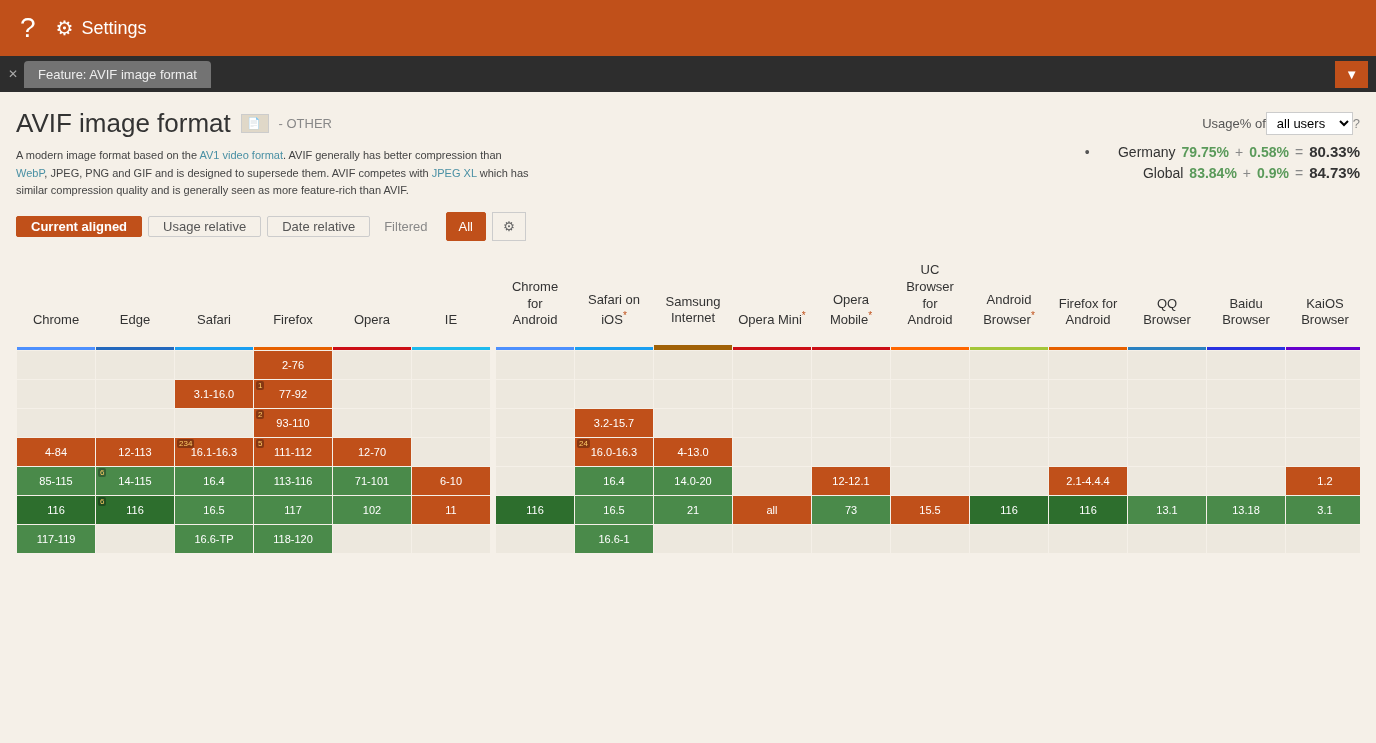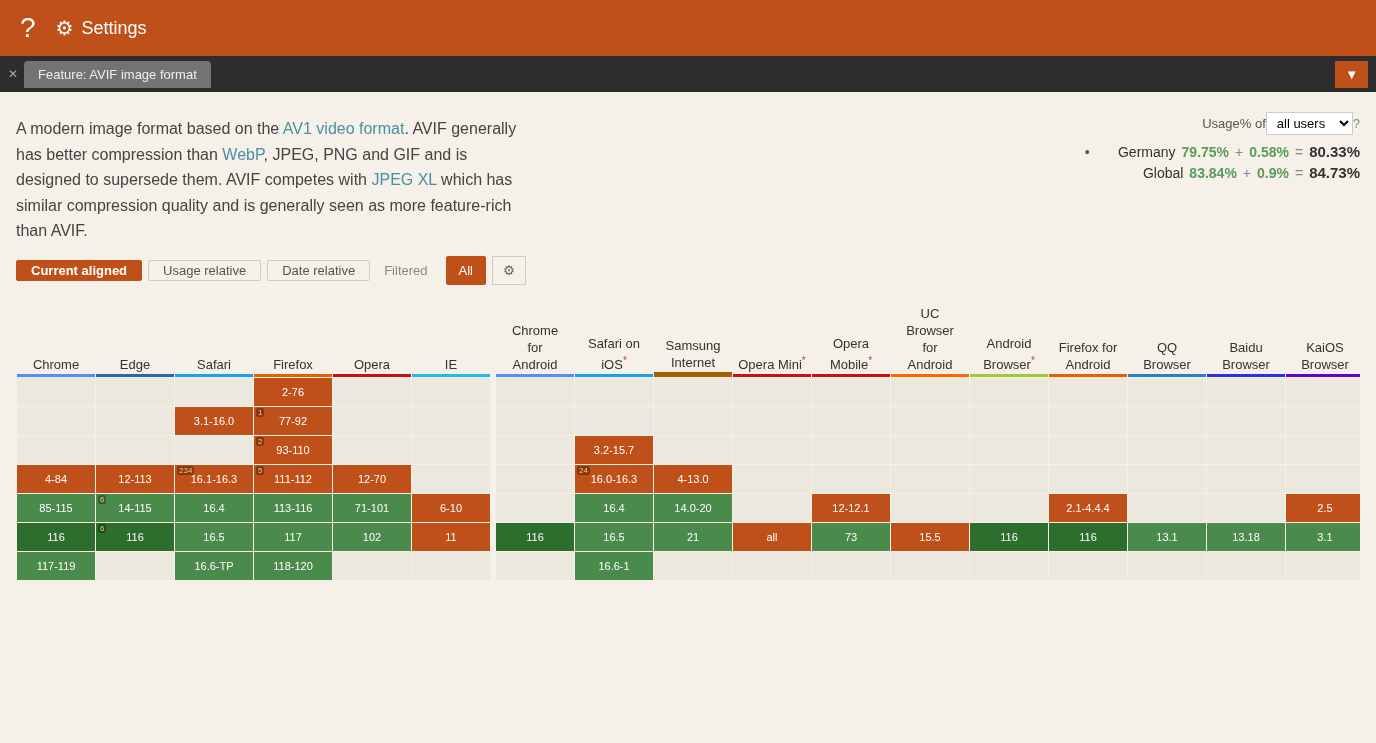--- a/index.html
+++ b/index.html
@@ -56,21 +56,21 @@
 
     
     .main { padding: 16px 16px 0 16px; }
 
     
     .feature-header { display: flex; align-items: flex-start; justify-content: space-between; margin-bottom: 12px; }
     .feature-title-area { flex: 1; }
     .feature-title { font-size: 26px; font-weight: 300; color: #333; display: flex; align-items: center; gap: 10px; }
     .feature-badge { font-size: 11px; color: #888; background: #e0d8c8; padding: 2px 6px; border: 1px solid #ccc; }
     .feature-other { font-size: 13px; color: #888; }
-    .feature-desc { max-width: 520px; font-size: 16px; line-height: 1.6; color: #444; margin-top: 8px; }
+    .feature-desc { max-width: 520px; font-size: 11px; line-height: 1.6; color: #444; margin-top: 8px; }
     .feature-desc a { color: #4a90a4; text-decoration: none; }
 
     
     .usage-panel { min-width: 340px; text-align: right; padding-top: 4px; }
     .usage-header { display: flex; align-items: center; justify-content: flex-end; gap: 0; font-size: 13px; color: #555; margin-bottom: 8px; }
     .usage-select {
       border: 1px solid #ccc;
       background: #fff;
       padding: 2px 6px;
       font-size: 13px;
@@ -89,21 +89,21 @@
     .controls { display: flex; align-items: center; gap: 6px; margin-bottom: 16px; margin-top: 8px; }
     .btn { padding: 2px 14px; border: 1px solid #ccc; background: #f5f0e8; color: #555; cursor: pointer; font-size: 13px; border-radius: 2px; }
     .btn.active { background: #c0501a; color: #fff; border-color: #c0501a; font-weight: bold; }
     .btn-all { background: #c0501a; color: #fff; border-color: #c0501a; padding: 6px 12px; }
     .gear-btn { background: transparent; border: 1px solid #ccc; padding: 6px 10px; cursor: pointer; color: #666; }
 
     
     .browser-table-wrapper { overflow-x: auto; }
     .browser-table { border-collapse: separate; border-spacing: 1px; min-width: 1300px; }
 
-    .browser-header-row td { text-align: center; vertical-align: bottom; padding: 4px 2px 0; font-size: 12px; color: #555; font-weight: normal; line-height: 1.3; }
+    .browser-header-row td { text-align: center; vertical-align: bottom; padding: 4px 2px 18px; font-size: 12px; color: #555; font-weight: normal; line-height: 1.3; }
     .browser-name { font-size: 13px; color: #333; font-weight: normal; }
     .red-star { color: #c0501a; font-size: 10px; vertical-align: super; }
 
     
     .chrome-line { border-bottom: 3px solid #4d90fe; }
     .edge-line { border-bottom: 3px solid #2368bd; }
     .safari-line { border-bottom: 3px solid #1a9ff1; }
     .firefox-line { border-bottom: 3px solid #e66000; }
     .opera-line { border-bottom: 3px solid #cc0f16; }
     .ie-line { border-bottom: 3px solid #1ebbee; }
@@ -165,20 +165,25 @@
   <span class="tab-close">✕</span>
   <div class="tab-item">Feature: AVIF image format</div>
   <div style="margin-left:auto; background:#c0501a; padding:6px 10px; color:#fff;">▼</div>
 </div>
 
 <div class="main">
 
   <div class="feature-header">
 
     <div class="feature-title-area">
+      <div class="feature-title">
+        <span>AVIF image format</span>
+        <span class="feature-badge">📄</span>
+        <span class="feature-other">- OTHER</span>
+      </div>
       <div class="feature-desc">
         A modern image format based on the <a href="#">AV1 video format</a>. AVIF generally has better compression than <a href="#">WebP</a>, JPEG, PNG and GIF and is designed to supersede them. AVIF competes with <a href="#">JPEG XL</a> which has similar compression quality and is generally seen as more feature-rich than AVIF.
       </div>
     </div>
 
     <div class="usage-panel">
       <div class="usage-header">
         <span>Usage</span>
         <span>% of</span>
         <select class="usage-select">
@@ -332,21 +337,21 @@
             <td class="version-cell vc-empty"></td>
             <td class="version-cell vc-green">16.4</td>
             <td class="version-cell vc-green">14.0-20</td>
             <td class="version-cell vc-empty"></td>
             <td class="version-cell vc-red">12-12.1</td>
             <td class="version-cell vc-empty"></td>
             <td class="version-cell vc-empty"></td>
             <td class="version-cell vc-red">2.1-4.4.4</td>
             <td class="version-cell vc-empty"></td>
             <td class="version-cell vc-empty"></td>
-            <td class="version-cell vc-red">2.5</td>
+            <td class="version-cell vc-red">1.2</td>
           </tr>
           <tr>
             <td class="version-cell vc-dark-green">116</td>
             <td class="version-cell vc-dark-green"><span class="small-badge">6</span>116</td>
             <td class="version-cell vc-green">16.5</td>
             <td class="version-cell vc-green">117</td>
             <td class="version-cell vc-green">102</td>
             <td class="version-cell vc-red">11</td>
             <td class="divider-col"></td>
             <td class="version-cell vc-dark-green">116</td>

